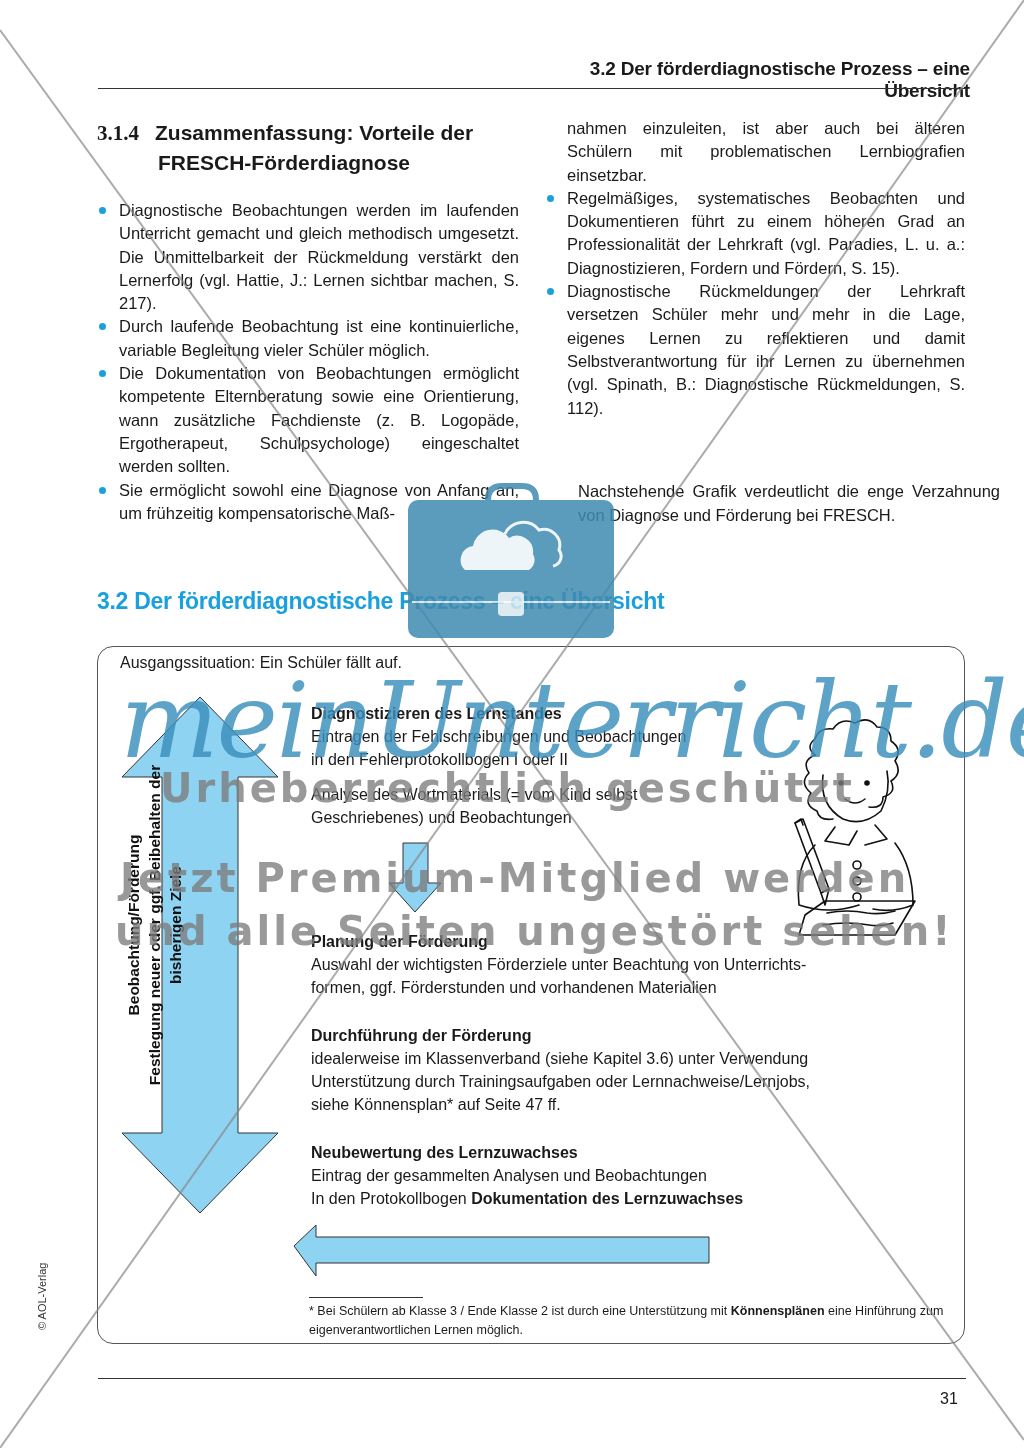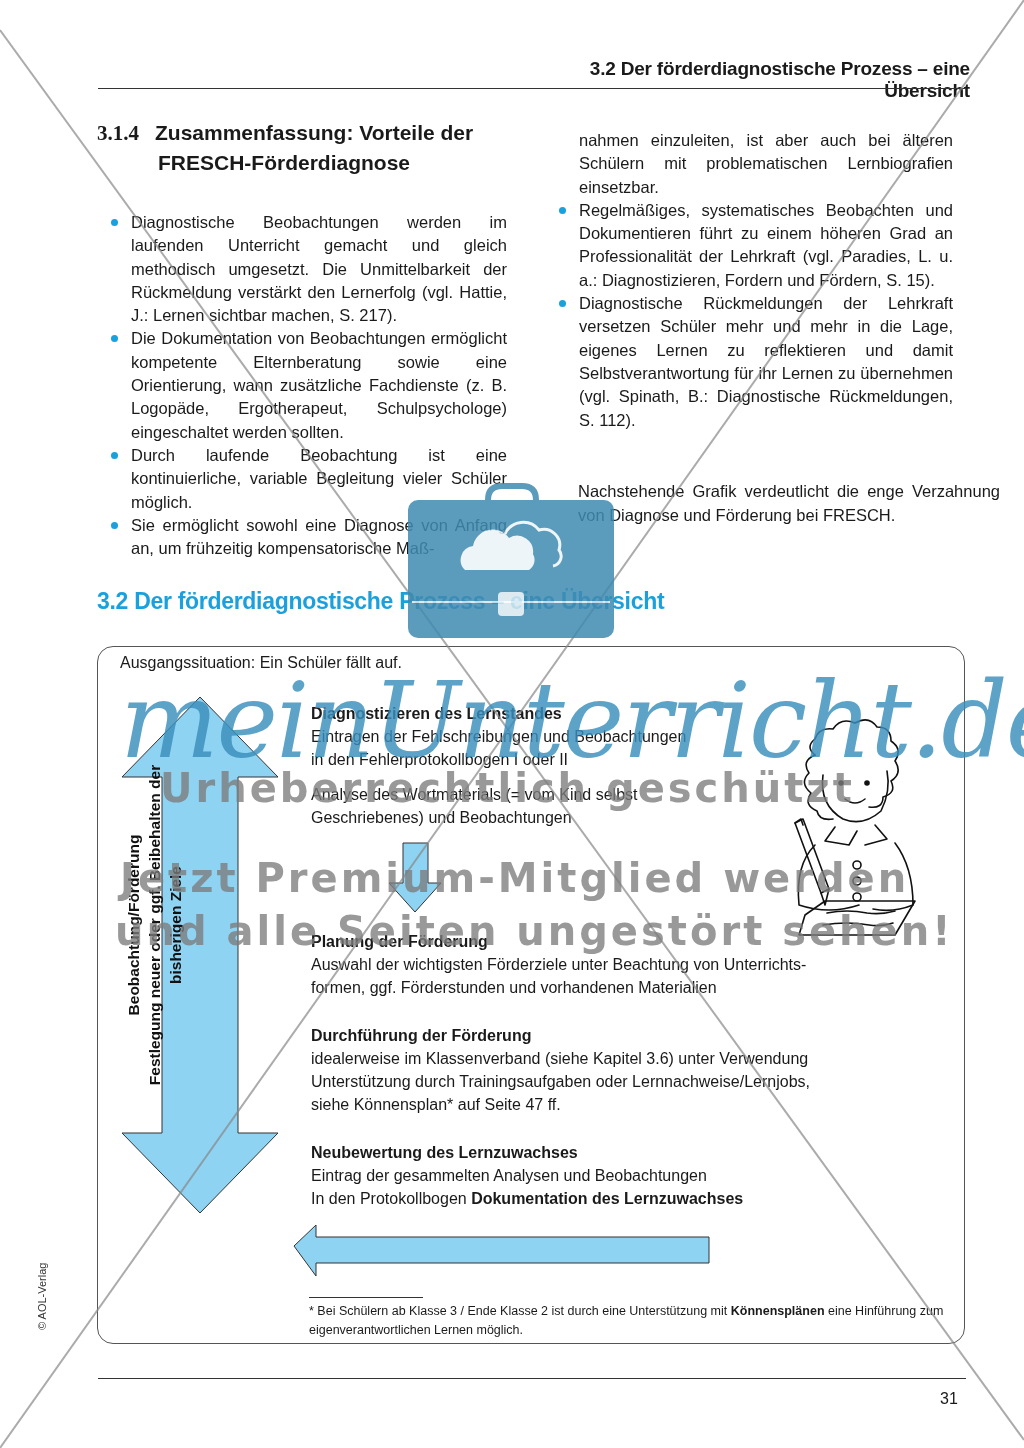--- a/index.html
+++ b/index.html
@@ -13,21 +13,21 @@
   #header-rule { left:98px; top:88px; width:868px; height:1px; background:#333; }
 
   
   #sec-title { left:97px; top:118px; width:440px; font-size:21px; font-weight:bold; line-height:29px; }
   #sec-title .num { display:inline-block; width:58px;font-family:Liberation Serif, serif; }
   #sec-title .line2 { padding-left:61px; display:block; }
 
   .col { font-size:16.5px; line-height:23.3px; text-align:justify; }
   #col-left { left:97px; top:199px; width:422px; }
   #col-right { left:545px; top:117px; width:420px; }
-  ul.bul { list-style:none; margin:12px; padding:0; }
+  ul.bul { list-style:none; margin:0; padding:0; }
   ul.bul li { position:relative; padding-left:22px; }
   ul.bul li .dot { position:absolute; left:2px; top:8px; width:7px; height:7px;
     border-radius:50%; background:#1aa0dc; }
   ul.bul li.cont { padding-left:22px; }
 
   #intro-text { left:578px; top:479px; width:422px; font-size:16.5px; line-height:24px; text-align:justify; }
 
   
   #sec2-title { left:97px; top:588px; font-size:23px; font-weight:bold; color:#1aa0dc; letter-spacing:-0.3px; }
 
@@ -72,22 +72,22 @@
 <div id="header-rule" class="abs"></div>
 
 <div id="sec-title" class="abs">
   <span class="num">3.1.4</span><span>Zusammenfassung: Vorteile der</span>
   <span class="line2">FRESCH-Förderdiagnose</span>
 </div>
 
 <div id="col-left" class="abs col">
   <ul class="bul">
     <li><span class="dot"></span><span>Diagnostische Beobachtungen werden im laufenden Unterricht gemacht und gleich methodisch umgesetzt. Die Unmittelbarkeit der Rückmeldung verstärkt den Lernerfolg (vgl. Hattie, J.: Lernen sichtbar machen, S. 217).</span></li>
+    <li><span class="dot"></span><span>Durch laufende Beobachtung ist eine kontinuierliche, variable Begleitung vieler Schüler möglich.</span></li>
     <li><span class="dot"></span><span>Die Dokumentation von Beobachtungen ermöglicht kompetente Elternberatung sowie eine Orientierung, wann zusätzliche Fachdienste (z. B. Logopäde, Ergotherapeut, Schulpsychologe) eingeschaltet werden sollten.</span></li>
-    <li><span class="dot"></span><span>Durch laufende Beobachtung ist eine kontinuierliche, variable Begleitung vieler Schüler möglich.</span></li>
     <li><span class="dot"></span><span>Sie ermöglicht sowohl eine Diagnose von Anfang an, um frühzeitig kompensatorische Maß-</span></li>
   </ul>
 </div>
 
 <div id="col-right" class="abs col">
   <ul class="bul">
     <li class="cont"><span>nahmen einzuleiten, ist aber auch bei älteren Schülern mit problematischen Lernbiografien einsetzbar.</span></li>
     <li><span class="dot"></span><span>Regelmäßiges, systematisches Beobachten und Dokumentieren führt zu einem höheren Grad an Professionalität der Lehrkraft (vgl. Paradies, L. u. a.: Diagnostizieren, Fordern und Fördern, S. 15).</span></li>
     <li><span class="dot"></span><span>Diagnostische Rückmeldungen der Lehrkraft versetzen Schüler mehr und mehr in die Lage, eigenes Lernen zu reflektieren und damit Selbstverantwortung für ihr Lernen zu übernehmen (vgl. Spinath, B.: Diagnostische Rückmeldungen, S. 112).</span></li>
   </ul>

